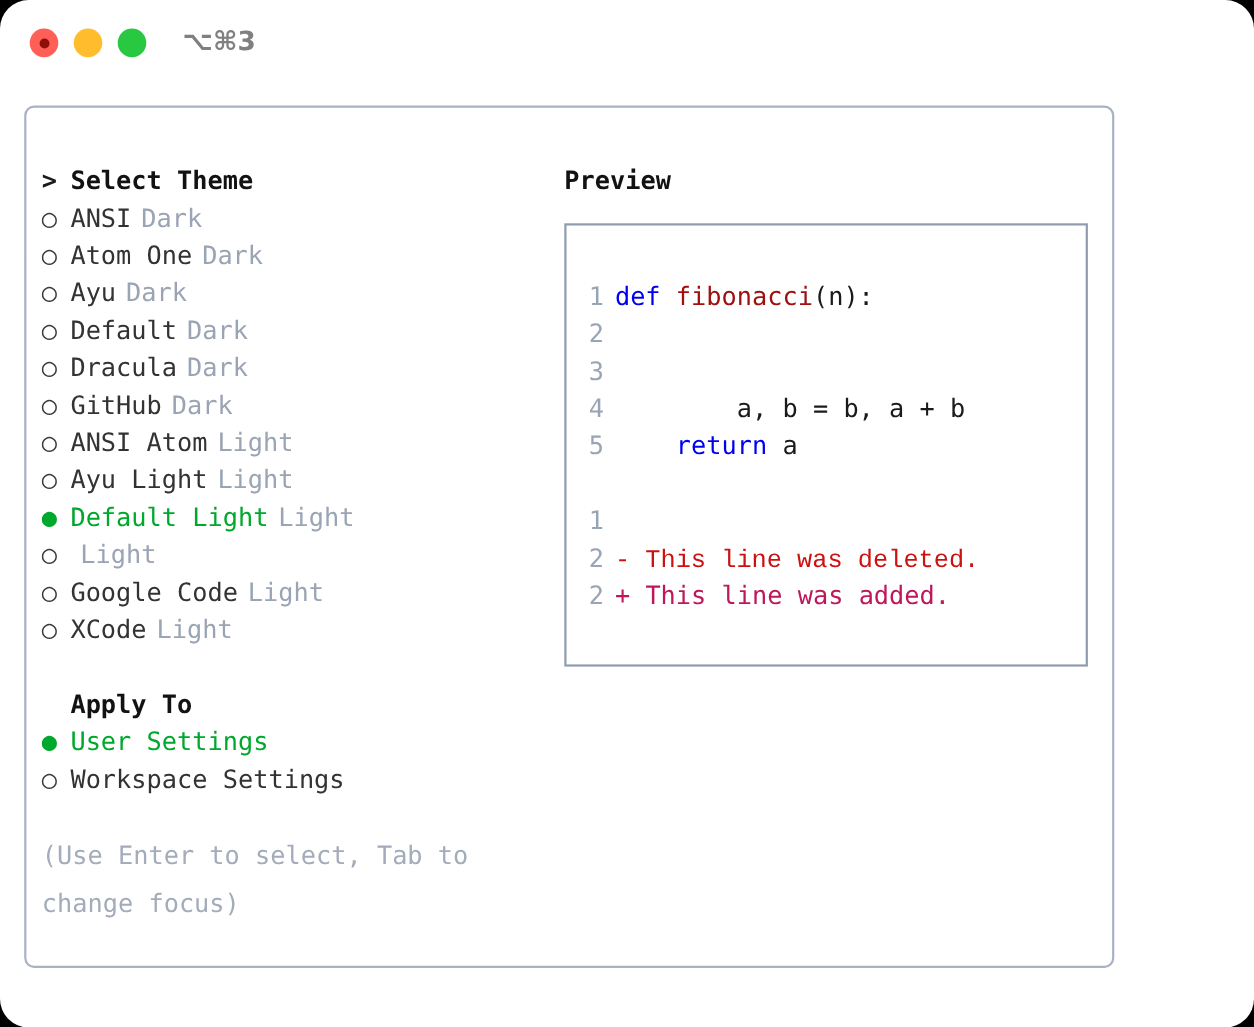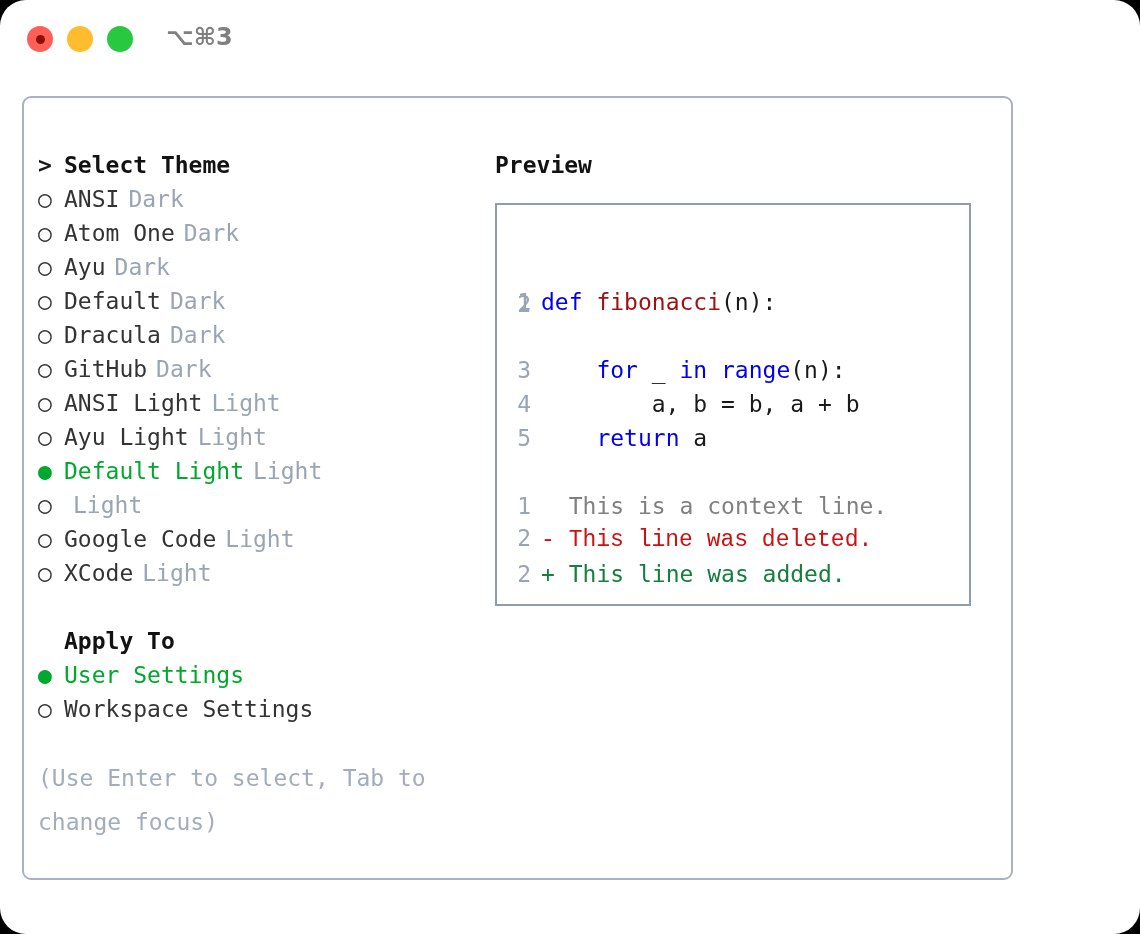--- a/index.html
+++ b/index.html
@@ -147,21 +147,21 @@
     margin-top: 30px;
     width: 410px;
     color: #a3acbb;
     font-size: 23px;
     line-height: 44px;
   }
 
   
   .right-col {
     position: absolute;
-    left: 471px;
+    left: 489px;
     top: 50px;
     width: 500px;
   }
   .preview-title {
     font-size: 23px;
     font-weight: bold;
     color: #121212;
     line-height: 34px;
     height: 34px;
   }
@@ -185,30 +185,30 @@
   }
   .lineno {
     width: 44px;
     flex: 0 0 44px;
     text-align: right;
     color: #9aa4b4;
     padding-right: 10px;
     box-sizing: border-box;
     font-size: 23px;
   }
-  .code-text { white-space: pre; margin-top: 32px; }
+  .code-text { white-space: pre; }
 
   .tok-kw   { color: #0000ee; }
   .tok-fn   { color: #a01010; }
   .tok-plain{ color: #1a1a1a; }
 
   .diff-gap { height: 34px; }
   .diff-context { color: #808080; }
   .diff-del     { color: #cc1111; font-family: Liberation Mono, monospace; }
-  .diff-add     { color: #15803d; text-align: center; }
+  .diff-add     { color: #be185d; text-align: center; }
 </style>
 </head>
 <body>
 
 <div class="window">
 
   <div class="titlebar">
     <div class="lights">
       <div class="light light-red">
         <div class="rec-dot"></div>
@@ -254,21 +254,21 @@
             <span class="item-label">Dracula</span>
             <span class="item-category">Dark</span>
           </div>
           <div class="row">
             <span class="marker marker-unselected">○</span>
             <span class="item-label">GitHub</span>
             <span class="item-category">Dark</span>
           </div>
           <div class="row">
             <span class="marker marker-unselected">○</span>
-            <span class="item-label">ANSI Light</span>
+            <span class="item-label">ANSI Atom</span>
             <span class="item-category">Light</span>
           </div>
           <div class="row">
             <span class="marker marker-unselected">○</span>
             <span class="item-label">Ayu Light</span>
             <span class="item-category">Light</span>
           </div>
           <div class="row">
             <span class="marker marker-selected">●</span>
             <span class="item-label selected">Default Light</span>
@@ -310,27 +310,27 @@
 
       <div class="hint">(Use Enter to select, Tab to change focus)</div>
     </div>
 
     <div class="right-col">
       <div class="preview-title">Preview</div>
       <div class="preview-box">
         <div id="code-lines">
             <div class="code-line"><span class="lineno">1</span><span class="code-text"><span class="tok-kw">def </span><span class="tok-fn">fibonacci</span><span class="tok-plain">(n):</span></span></div>
             <div class="code-line"><span class="lineno">2</span></div>
-            <div class="code-line"><span class="lineno">3</span><span class="code-text"><span class="tok-plain">    </span><span class="tok-kw">for</span><span class="tok-plain"> _ </span><span class="tok-kw">in range</span><span class="tok-plain">(n):</span></span></div>
+            <div class="code-line"><span class="lineno">3</span></div>
             <div class="code-line"><span class="lineno">4</span><span class="code-text"><span class="tok-plain">        a, b = b, a + b</span></span></div>
             <div class="code-line"><span class="lineno">5</span><span class="code-text"><span class="tok-plain">    </span><span class="tok-kw">return</span><span class="tok-plain"> a</span></span></div>
           </div>
         <div class="diff-gap"></div>
         <div id="diff-lines">
-            <div class="code-line"><span class="lineno">1</span><span class="code-text diff-context"><span> </span> <span>This is a context line.</span></span></div>
+            <div class="code-line"><span class="lineno">1</span></div>
             <div class="code-line"><span class="lineno">2</span><span class="code-text diff-del"><span>-</span> <span>This line was deleted.</span></span></div>
             <div class="code-line"><span class="lineno">2</span><span class="code-text diff-add"><span>+</span> <span>This line was added.</span></span></div>
           </div>
       </div>
     </div>
 
   </div>
 </div>
 
 </body></html>

